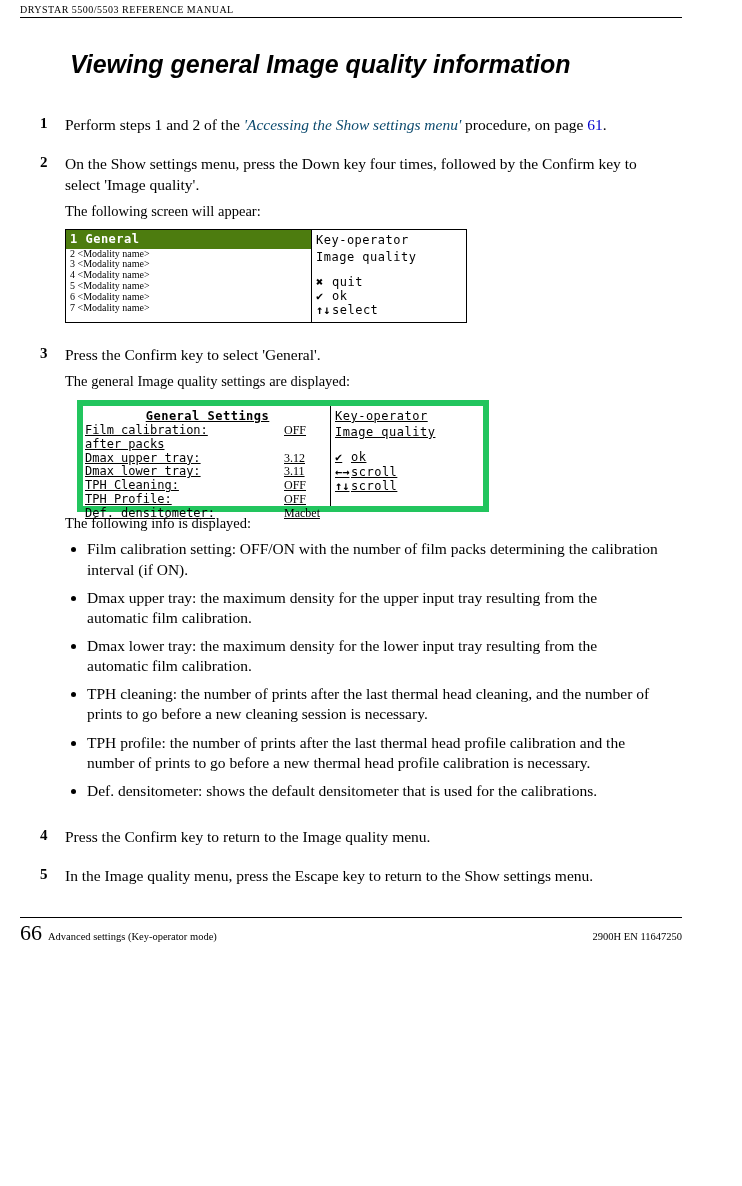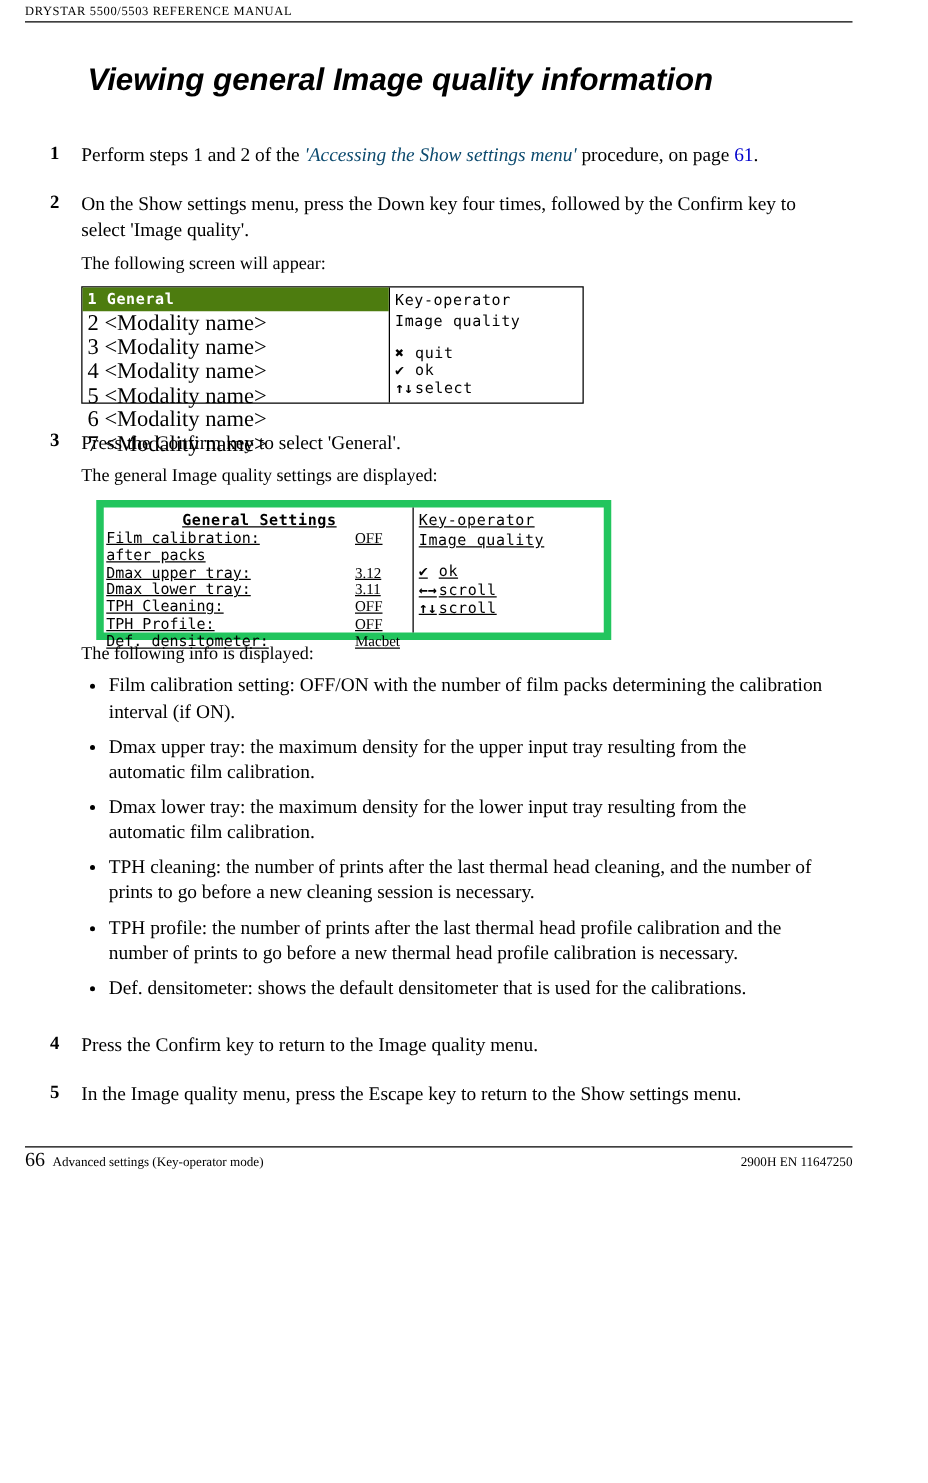--- a/index.html
+++ b/index.html
@@ -86,21 +86,21 @@
   }
   .selected-row {
     background: #4d7c0f;
     color: #fff;
     padding: 1px 4px;
     font-weight: bold;
     letter-spacing: 1px;
   }
   .modality-row {
     font-family: Georgia, serif;
-    font-size: 18px;
+    font-size: 10px;
     padding: 0 4px;
     line-height: 1.08;
   }
   .pixel-text {
     font-family: "Lucida Console", Monaco, monospace;
     letter-spacing: 0.5px;
   }
   .screen-box2 {
     border: 6px solid #22c55e;
     width: 400px;
@@ -156,21 +156,21 @@
   .footer {
     border-top: 1.5px solid #000;
     margin: 30px 20px 0 20px;
     display: flex;
     justify-content: space-between;
     font-size: 10.5px;
     padding-top: 2px;
     align-items: baseline;
   }
   .footer .pnum {
-    font-size: 16px;
+    font-size: 22px;
     margin-right: 6px;
   }
   .footer-left {
     display: flex;
     align-items: baseline;
   }
   .icon-row {
     display: flex;
     align-items: center;
     gap: 4px;

